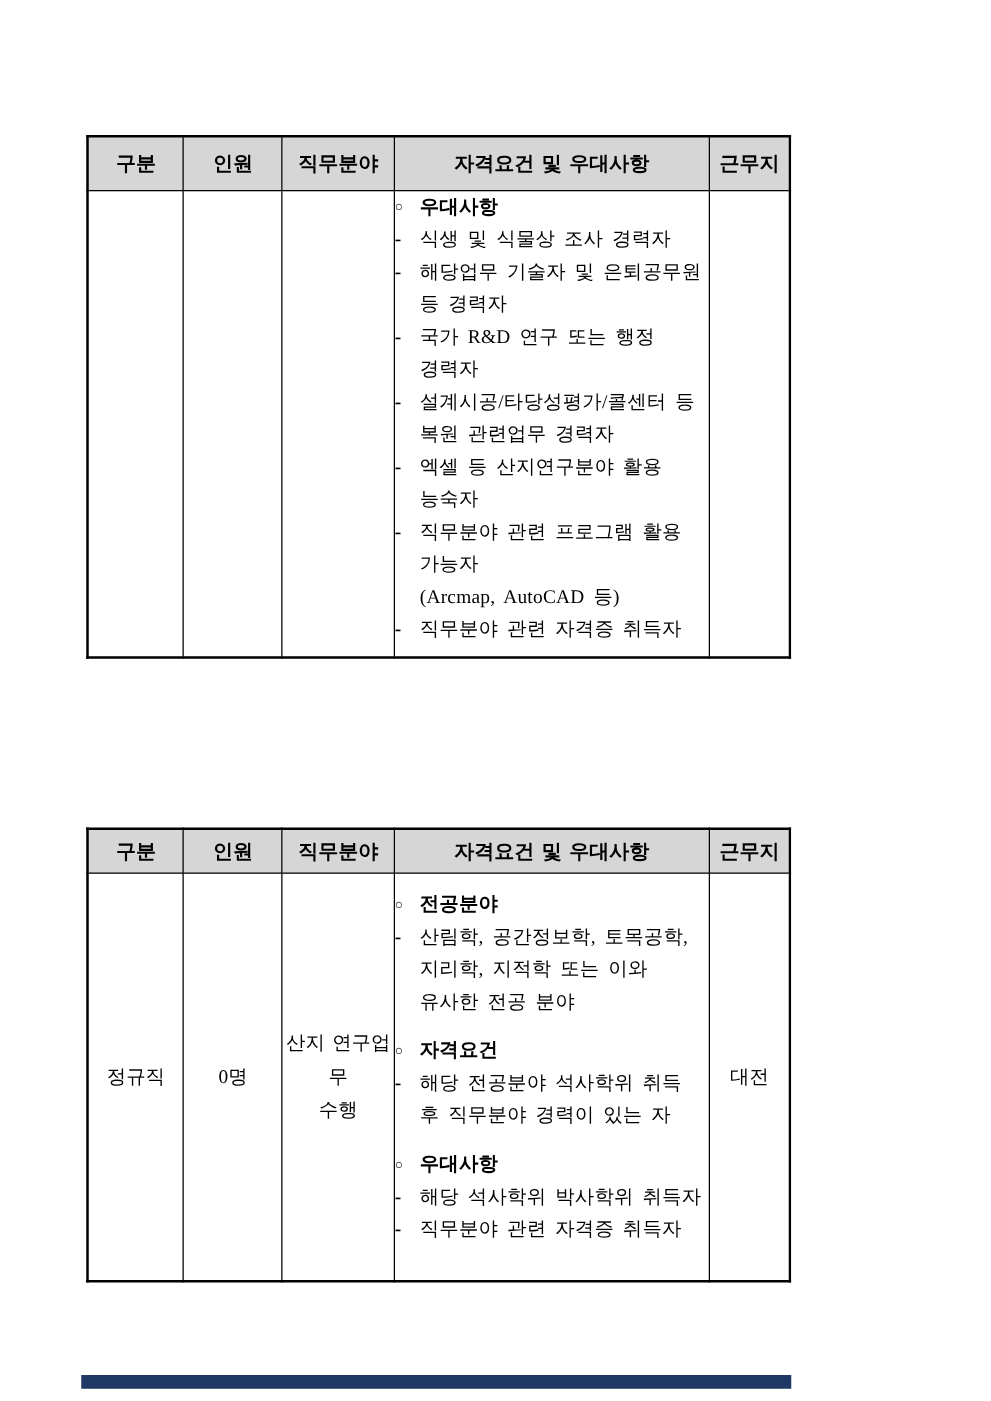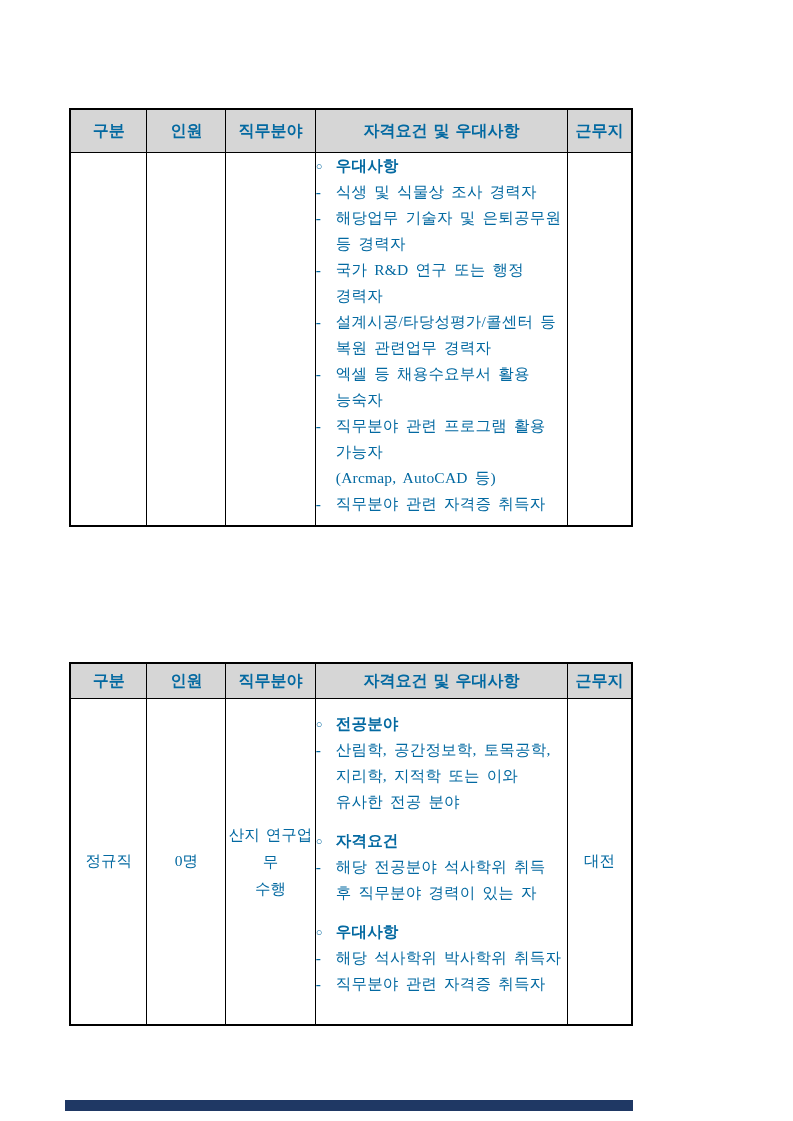--- a/index.html
+++ b/index.html
@@ -1,18 +1,18 @@
 <!DOCTYPE html>
 <html><head>
 <meta charset="utf-8">
 <style>
   html,body { margin:0; padding:0; background:#ffffff; }
   .page {
     position:relative; width:633px; height:1121px; background:#ffffff;
-    overflow:hidden; color:#0369a1;
+    overflow:hidden; color:#000000;
     font-family:"Liberation Serif","DejaVu Serif",serif;
   }
 
   table.doc { border-collapse:collapse; position:absolute; left:69px; table-layout:fixed; border:2px solid #000; }
   table.doc th, table.doc td { border:1px solid #000; padding:0; }
   .t1 { top:108px; }
   .t2 { top:662px; }
 
   .hdr th { background:#d6d6d6; font-size:16px; font-weight:bold; border-bottom:2px solid #000; word-spacing:2px; }
   .t1 .hdr th { height:42px; }
@@ -90,21 +90,21 @@
             </div>
         <div class="qline">
               <span class="mk">-</span>
               <span>설계시공/타당성평가/콜센터 등</span>
             </div>
         <div class="qline cont">
               <span>복원 관련업무 경력자</span>
             </div>
         <div class="qline">
               <span class="mk">-</span>
-              <span>엑셀 등 채용수요부서 활용</span>
+              <span>엑셀 등 산지연구분야 활용</span>
             </div>
         <div class="qline cont">
               <span>능숙자</span>
             </div>
         <div class="qline">
               <span class="mk">-</span>
               <span>직무분야 관련 프로그램 활용</span>
             </div>
         <div class="qline cont">
               <span>가능자</span>

